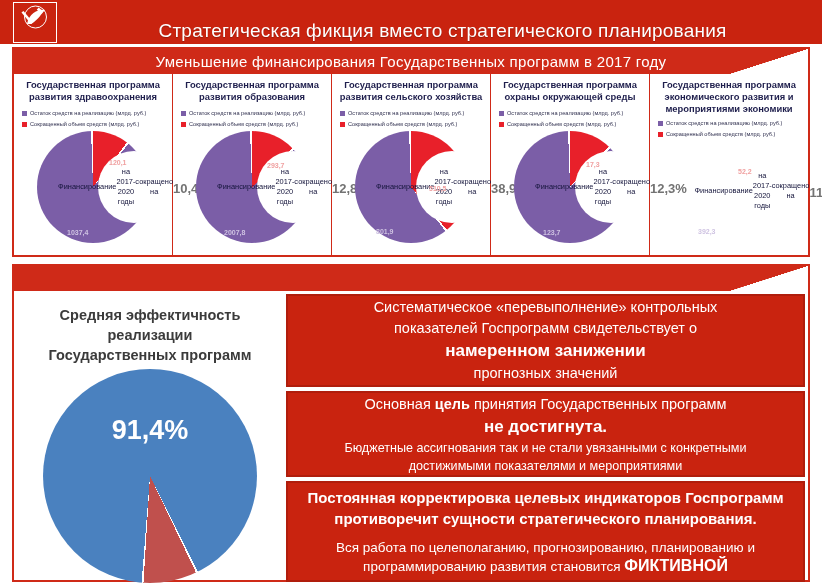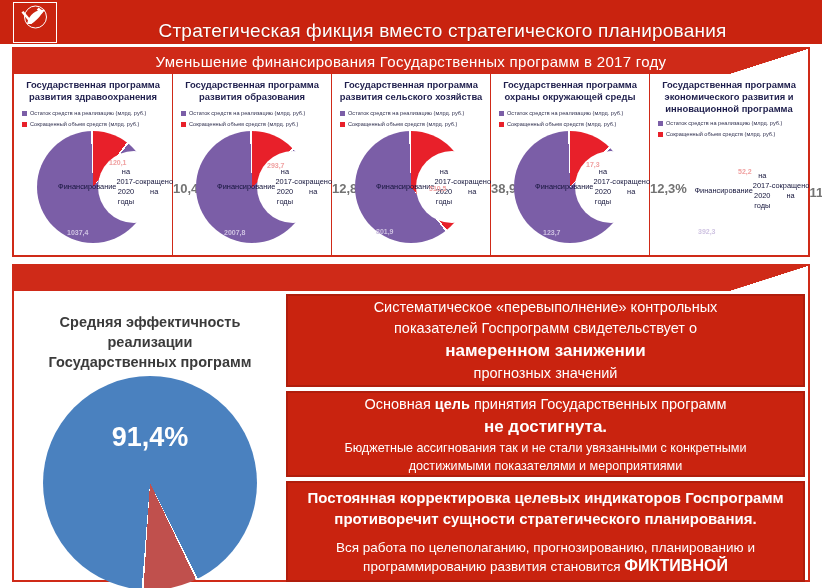--- a/index.html
+++ b/index.html
@@ -88,21 +88,21 @@
 
   
   .panel2{
     position:absolute;left:12px;top:264px;width:798px;height:318px;
     border:2px solid #cf2a18;background:#ffffff;box-sizing:border-box;
   }
   .panel2 .body{display:flex;height:291px;}
   .left-col{
     width:272px;flex:0 0 272px;position:relative;
     display:flex;flex-direction:column;align-items:center;
-    padding-top:21px;box-sizing:border-box;border-radius:17px;
+    padding-top:14px;box-sizing:border-box;border-radius:17px;
   }
   .eff-title{
     text-align:center;font-size:14.5px;font-weight:bold;color:#3b3b3b;
     line-height:20px;
   }
   .pie-wrap{position:relative;width:214px;height:214px;margin-top:4px;}
   .pie{
     width:214px;height:214px;border-radius:50%;
     background:conic-gradient(from 184.5deg, #4a81bf 0 351.4deg, #ffffff 351.4deg 352.4deg, #c0504d 352.4deg 359deg, #ffffff 359deg 360deg);
   }
@@ -271,21 +271,21 @@
           </div>
           <div class="val-red" style="left:91px;top:30px;">17,3</div>
           <div class="val-purple" style="left:48px;top:98px;">123,7</div>
         </div>
       </div>
 
       <div class="chart-card">
         <div class="card-title">
           <div>Государственная программа</div>
           <div>экономического развития и</div>
-          <div>инновационной программа</div>
+          <div>мероприятиями экономики</div>
         </div>
         <div class="legend">
           <div class="legend-row">
             <i class="sw purple"></i>
             <span>Остаток средств на реализацию (млрд. руб.)</span>
           </div>
           <div class="legend-row">
             <i class="sw red"></i>
             <span>Сокращенный объем средств (млрд. руб.)</span>
           </div>

